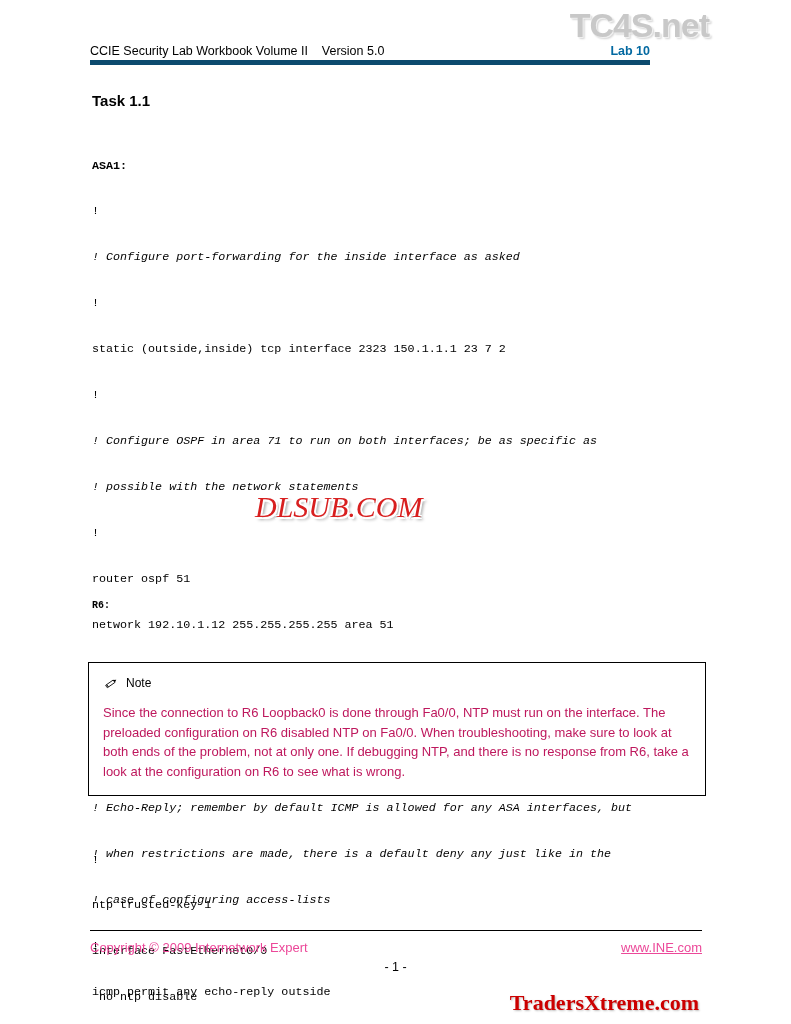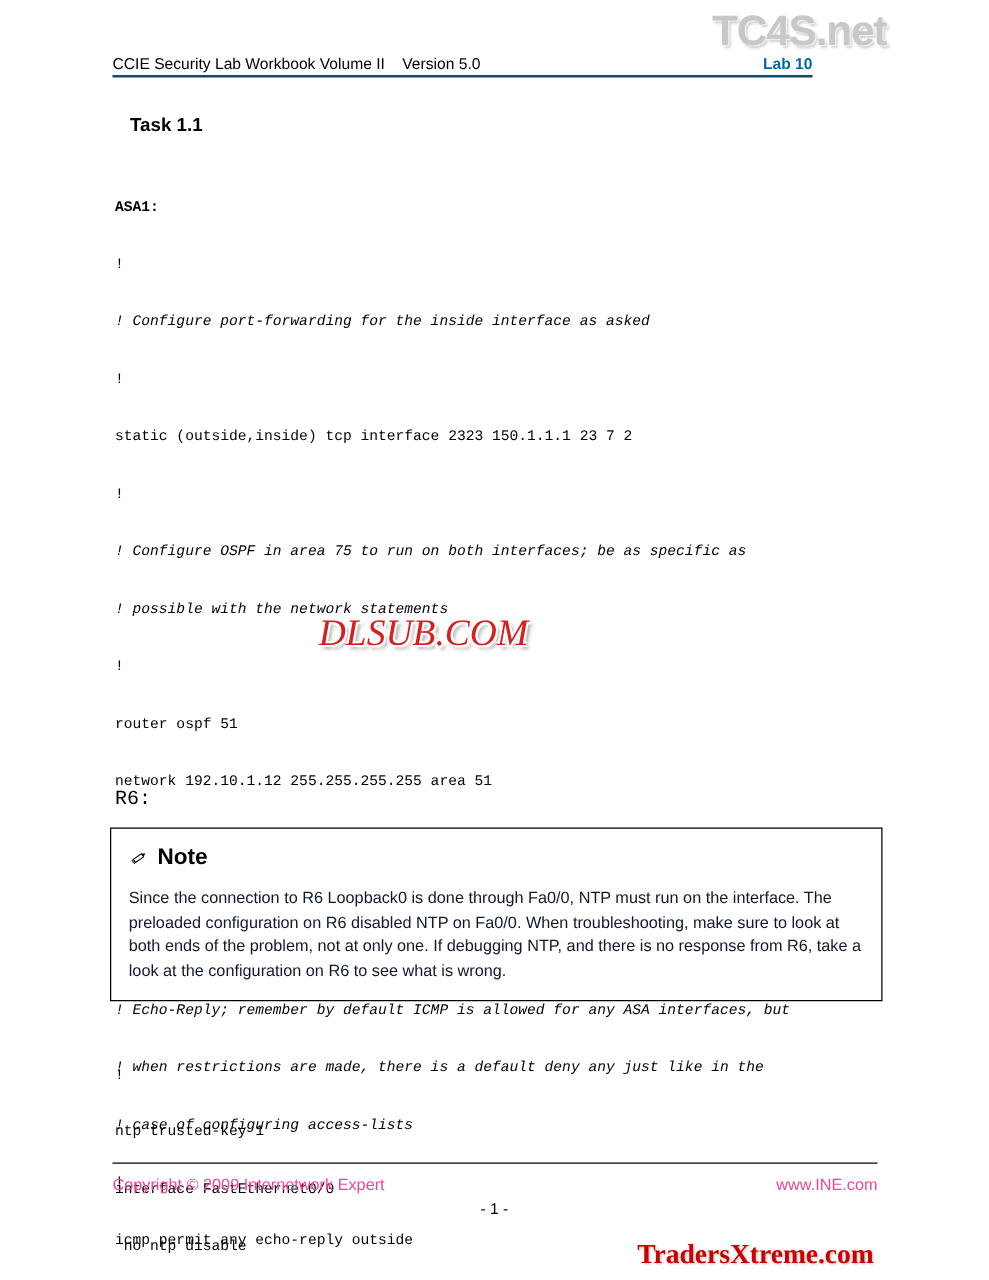--- a/index.html
+++ b/index.html
@@ -34,42 +34,42 @@
     text-shadow: 1px 1px 0 #f0f0f0, 2px 2px 2px rgba(0,0,0,0.18);
     user-select: none;
   }
 
   
   .header {
     position: absolute;
     top: 44px;
     left: 90px;
     width: 560px;
-    border-bottom: 2px solid #0c4a6e;
+    border-bottom: 5px solid #0c4a6e;
     padding-bottom: 2px;
     display: flex;
     align-items: flex-end;
   }
   .header-left {
     font-size: 12.5px;
     color: #000;
     white-space: pre;
   }
   .header-right {
     margin-left: auto;
     font-size: 12.5px;
     font-weight: bold;
     color: #0369a1;
   }
 
   
   .task-title {
     position: absolute;
     top: 92px;
-    left: 104px;
+    left: 92px;
     font-size: 15px;
     font-weight: bold;
     color: #000;
   }
 
   
   .codeblock {
     position: absolute;
     top: 128px;
     left: 92px;
@@ -79,25 +79,25 @@
     line-height: 15.3px;
     color: #000;
     white-space: pre;
   }
   .code-line { white-space: pre; min-height: 15.3px; }
   .b { font-weight: bold; }
   .i { font-style: italic; }
 
   .r6-label {
     position: absolute;
-    top: 630px;
+    top: 600px;
     left: 92px;
     font-family: "Liberation Mono", monospace;
-    font-size: 16px;
-    font-weight: normal;
+    font-size: 10px;
+    font-weight: bold;
     color: #000;
   }
 
   
   .note-box {
     position: absolute;
     top: 662px;
     left: 88px;
     width: 618px;
     border: 1px solid #000;
@@ -111,28 +111,28 @@
     gap: 7px;
     margin-bottom: 12px;
   }
   .note-icon {
     width: 16px;
     height: 16px;
     display: inline-block;
     position: relative;
   }
   .note-title {
-    font-size: 18px;
-    font-weight: bold;
+    font-size: 12px;
+    font-weight: normal;
     color: #000;
   }
   .note-body {
     font-size: 13px;
     line-height: 19.5px;
-    color: #0f172a;
+    color: #be185d;
   }
 
   
   .codeblock2 {
     position: absolute;
     top: 822px;
     left: 92px;
     width: 620px;
     font-family: "Liberation Mono", monospace;
     font-size: 11.7px;
@@ -151,21 +151,21 @@
   }
   .footer {
     position: absolute;
     top: 940px;
     left: 90px;
     width: 612px;
     display: flex;
     font-size: 13px;
     color: #ec4899;
   }
-  .footer-right { margin-left: auto; }
+  .footer-right { margin-left: auto; text-decoration: underline; }
   .page-num {
     position: absolute;
     top: 960px;
     left: 0;
     width: 791px;
     text-align: center;
     font-size: 12.5px;
     color: #000;
   }
 
@@ -215,21 +215,21 @@
 
   <div class="task-title">Task 1.1</div>
 
   <div class="codeblock">
     <div class="code-line b">ASA1:</div>
     <div class="code-line">!</div>
     <div class="code-line i">! Configure port-forwarding for the inside interface as asked</div>
     <div class="code-line">!</div>
     <div class="code-line">static (outside,inside) tcp interface 2323 150.1.1.1 23 7 2</div>
     <div class="code-line">!</div>
-    <div class="code-line i">! Configure OSPF in area 75 to run on both interfaces; be as specific as</div>
+    <div class="code-line i">! Configure OSPF in area 71 to run on both interfaces; be as specific as</div>
     <div class="code-line i">! possible with the network statements</div>
     <div class="code-line">!</div>
     <div class="code-line">router ospf 51</div>
     <div class="code-line">network 192.10.1.12 255.255.255.255 area 51</div>
     <div class="code-line">network 191.1.123.12 255.255.255.255 area 51</div>
     <div class="code-line">!</div>
     <div class="code-line i">! Restrict ICMP incoming traffic on the outside interface to only permit</div>
     <div class="code-line i">! Echo-Reply; remember by default ICMP is allowed for any ASA interfaces, but</div>
     <div class="code-line i">! when restrictions are made, there is a default deny any just like in the</div>
     <div class="code-line i">! case of configuring access-lists</div>

